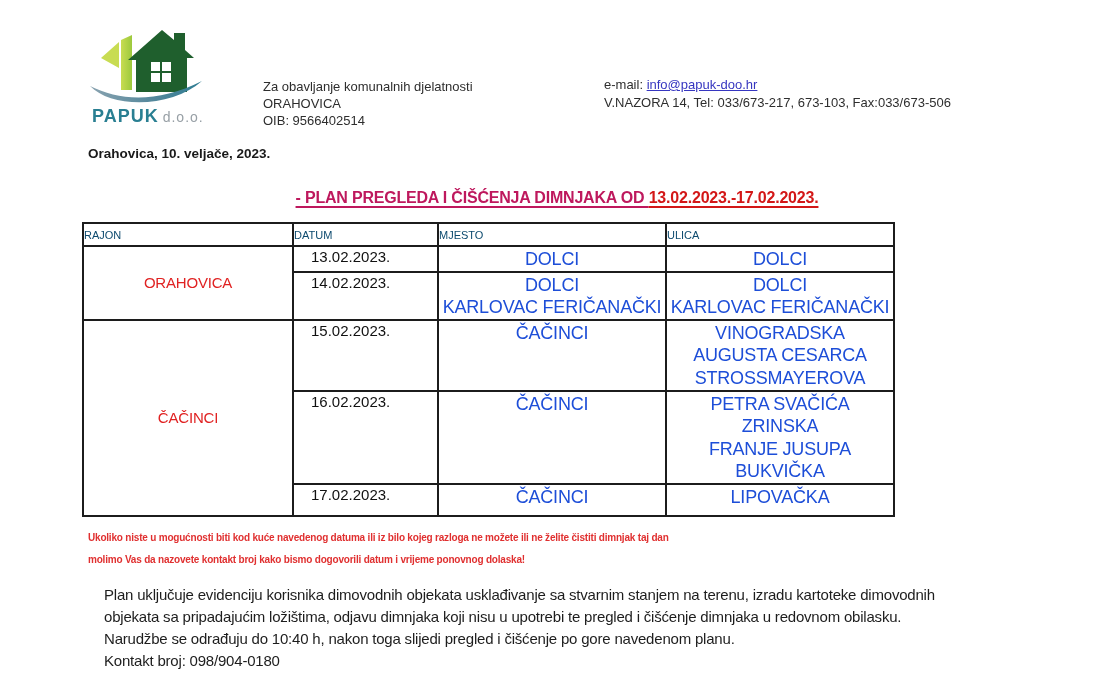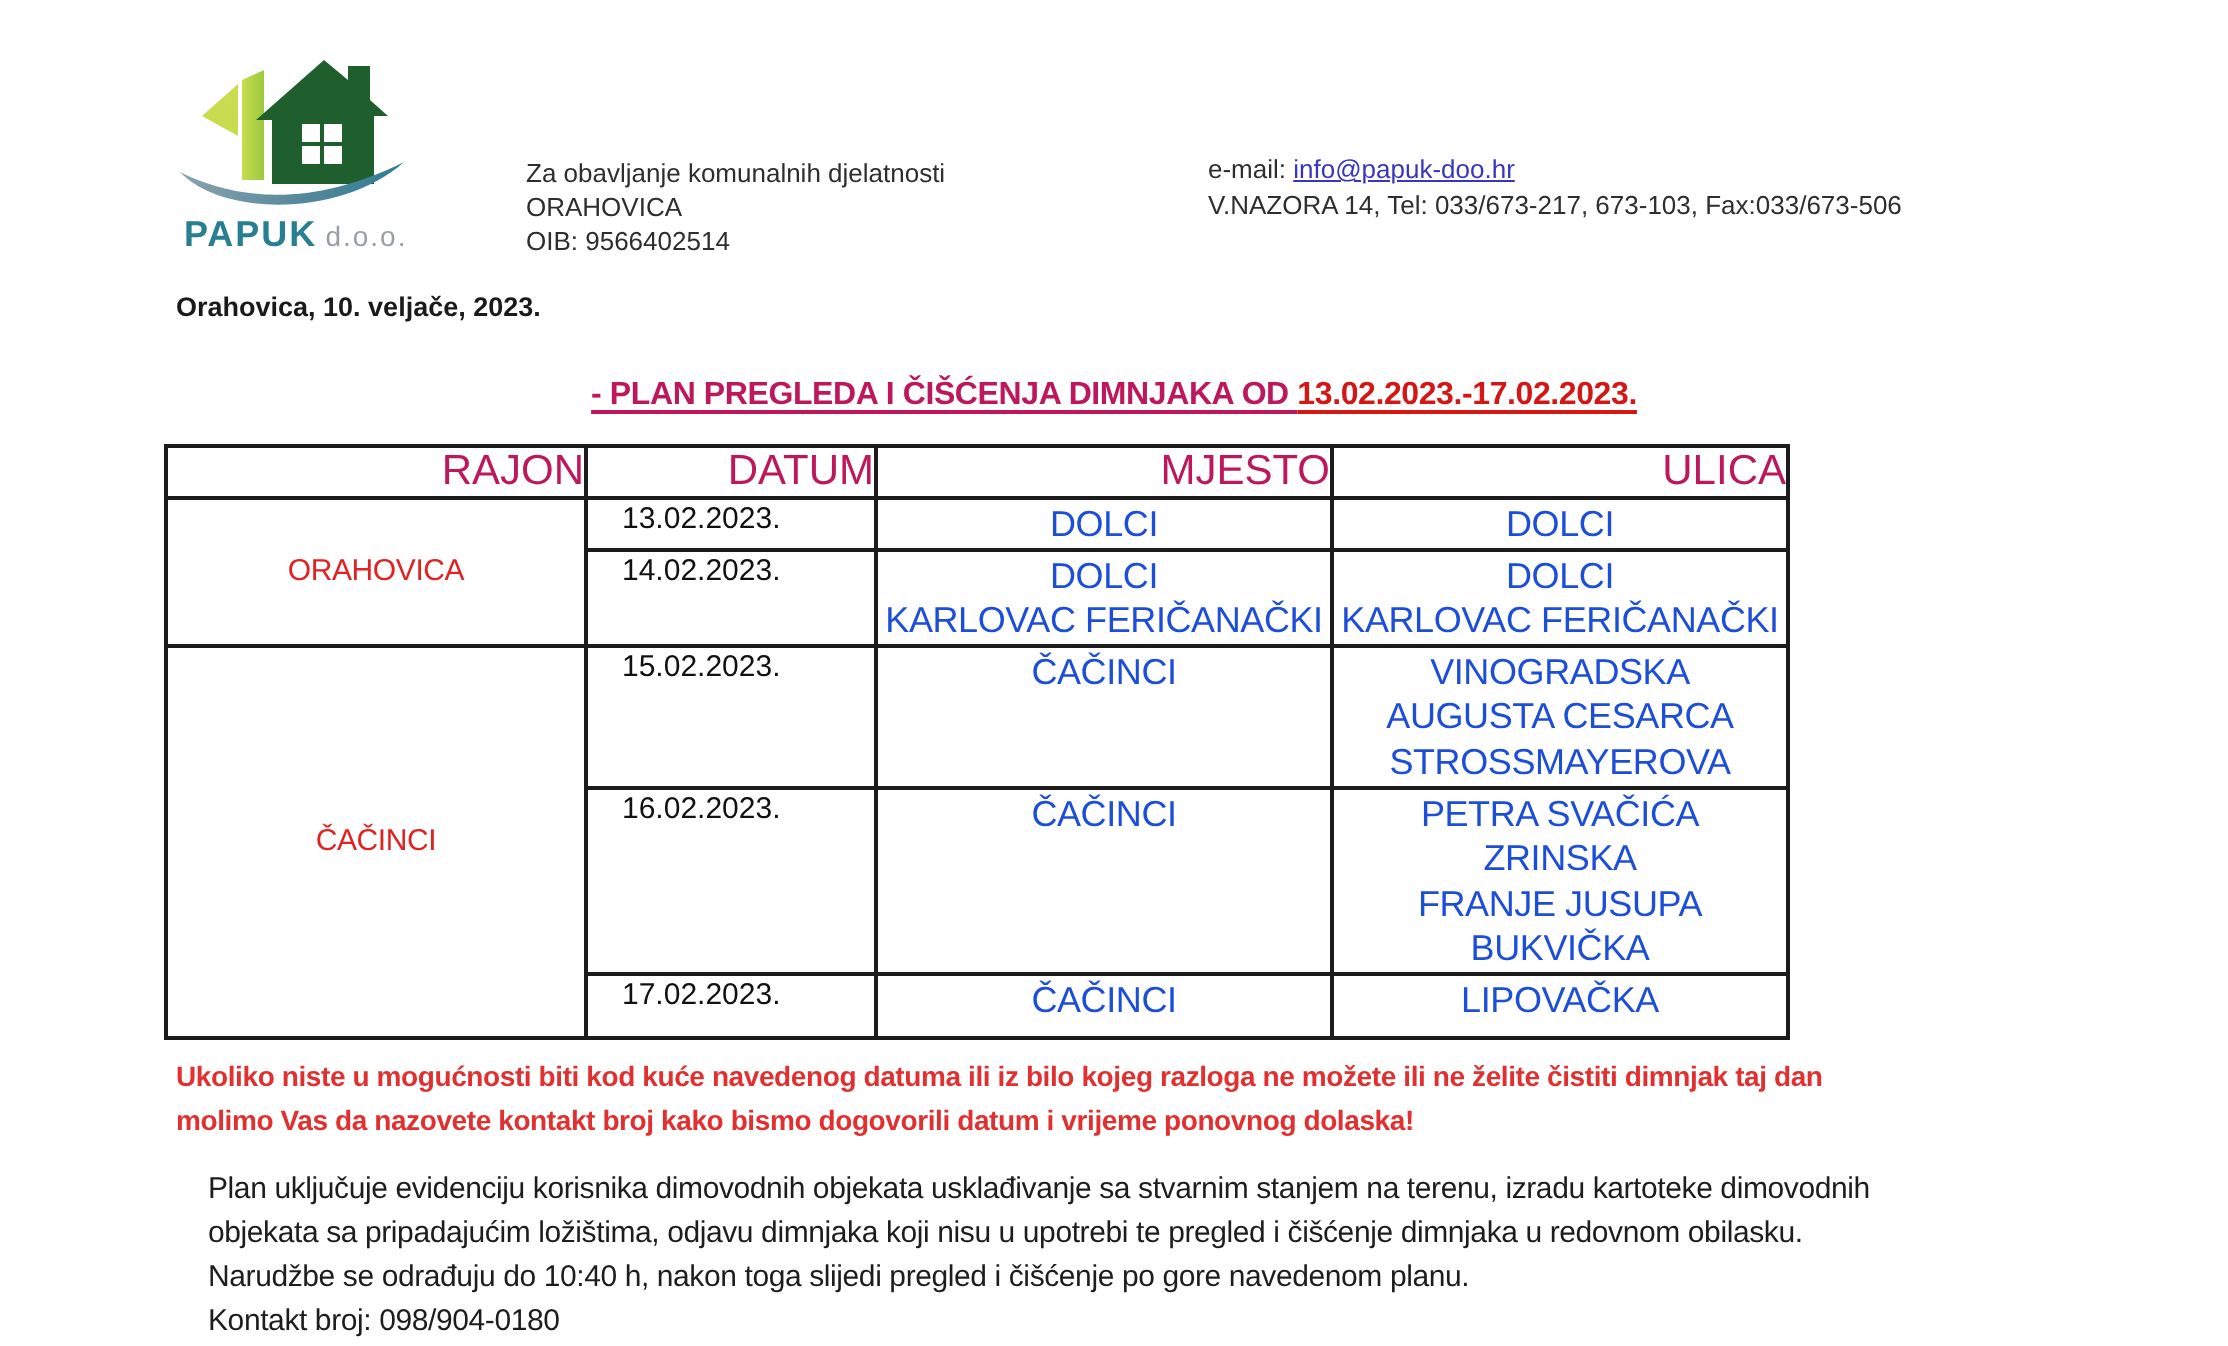--- a/index.html
+++ b/index.html
@@ -20,34 +20,34 @@
 
   
   .title { position: absolute; left: 0; top: 189px; width: 1114px; text-align: center; font-size: 16px; font-weight: bold; letter-spacing: -0.2px; }
   .title-black { color: #be185d; text-decoration: underline; text-decoration-thickness: 1.5px; text-underline-offset: 3px; }
   .title-red   { color: #d31717; text-decoration: underline; text-decoration-thickness: 1.5px; text-underline-offset: 3px; }
 
   
   .tbl-wrap { position: absolute; left: 82px; top: 222px; }
   table { border-collapse: collapse; table-layout: fixed; }
   td, th { border: 2px solid #1c1c1c; font-weight: normal; overflow: hidden; }
-  th { font-size: 21px; color: #be185d; text-align: right; vertical-align: middle; }
+  th { font-size: 11px; color: #0c4a6e; text-align: left; vertical-align: middle; }
   td.rajon  { color: #e02222; font-size: 15px; text-align: center; vertical-align: middle; letter-spacing: -0.2px; }
   td.datum  { color: #111; font-size: 15px; text-align: left; vertical-align: top; padding: 1px 0 0 17px; }
   td.mjesto, td.ulica { color: #1d4ed8; font-size: 18px; text-align: center; vertical-align: top; padding-top: 1px; letter-spacing: -0.2px; }
   td.mjesto div, td.ulica div { line-height: 22.5px; }
   tr.hrow { height: 23px; }
   tr.r1 { height: 23px; }
   tr.r2 { height: 45px; }
   tr.r3 { height: 71px; }
   tr.r4 { height: 91px; }
   tr.r5 { height: 32px; }
 
   
-  .notice { position: absolute; left: 88px; top: 527px; font-size: 14px; line-height: 22px; color: #e03030; font-weight: bold; letter-spacing: -0.2px; }
+  .notice { position: absolute; left: 88px; top: 527px; font-size: 10px; line-height: 22px; color: #e03030; font-weight: bold; letter-spacing: -0.2px; }
   .info   { position: absolute; left: 104px; top: 584px; font-size: 15px; line-height: 22px; color: #1d1d1d; letter-spacing: -0.2px; }
 </style>
 </head>
 <body>
 
 <div class="logo-wrap">
   <svg width="120" height="82" viewBox="0 0 120 82">
     <defs>
       <linearGradient id="stemGrad" x1="0" y1="0" x2="1" y2="0">
         <stop offset="0" stop-color="#c8dc52"></stop>

